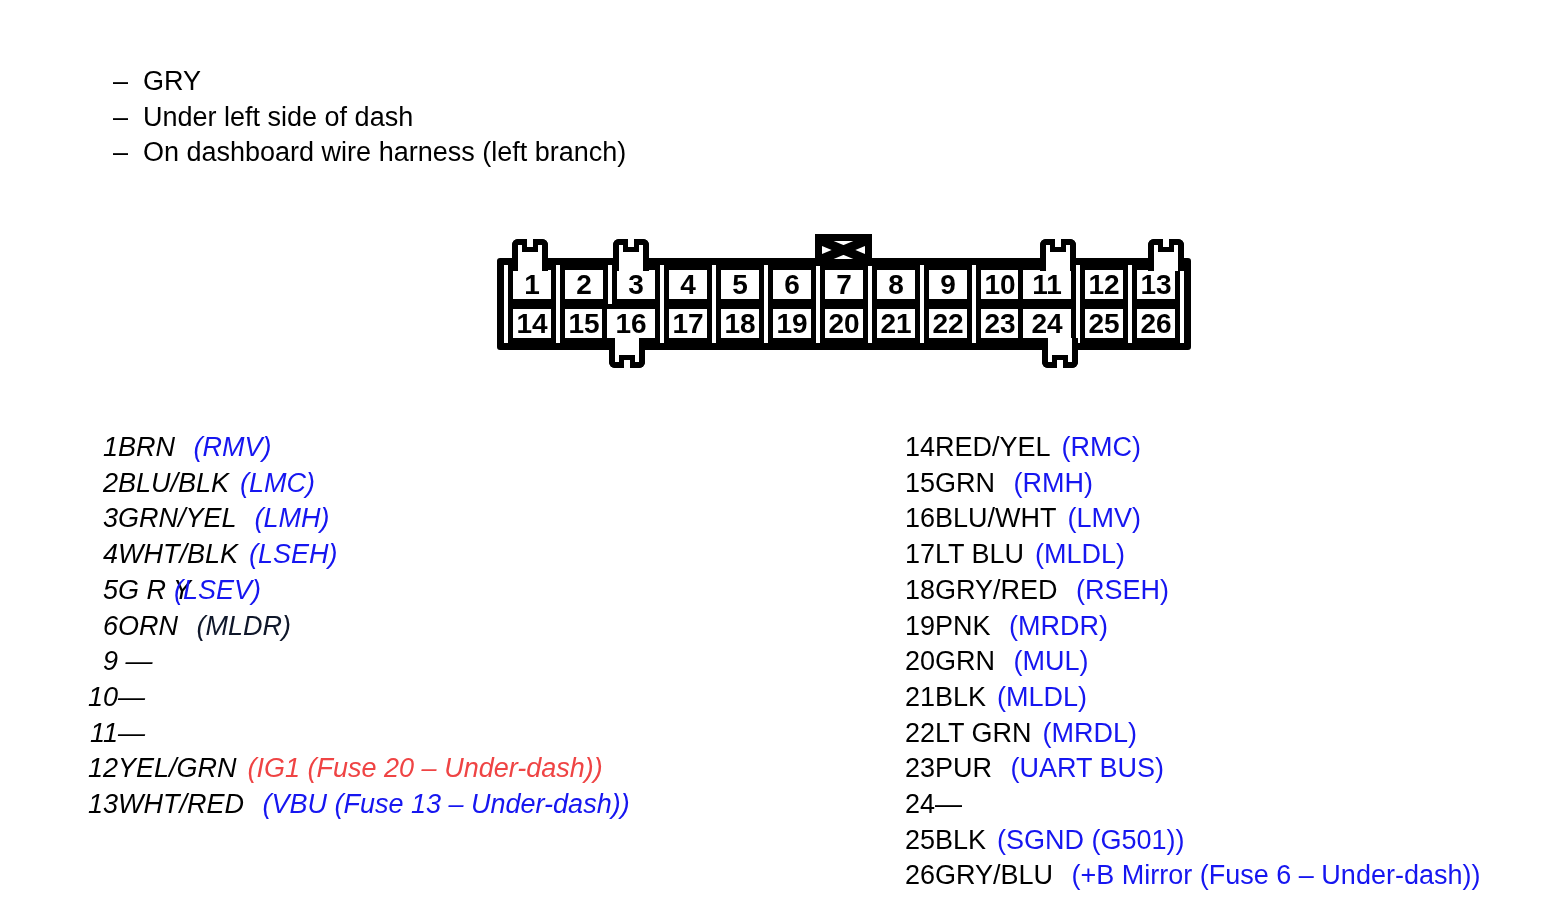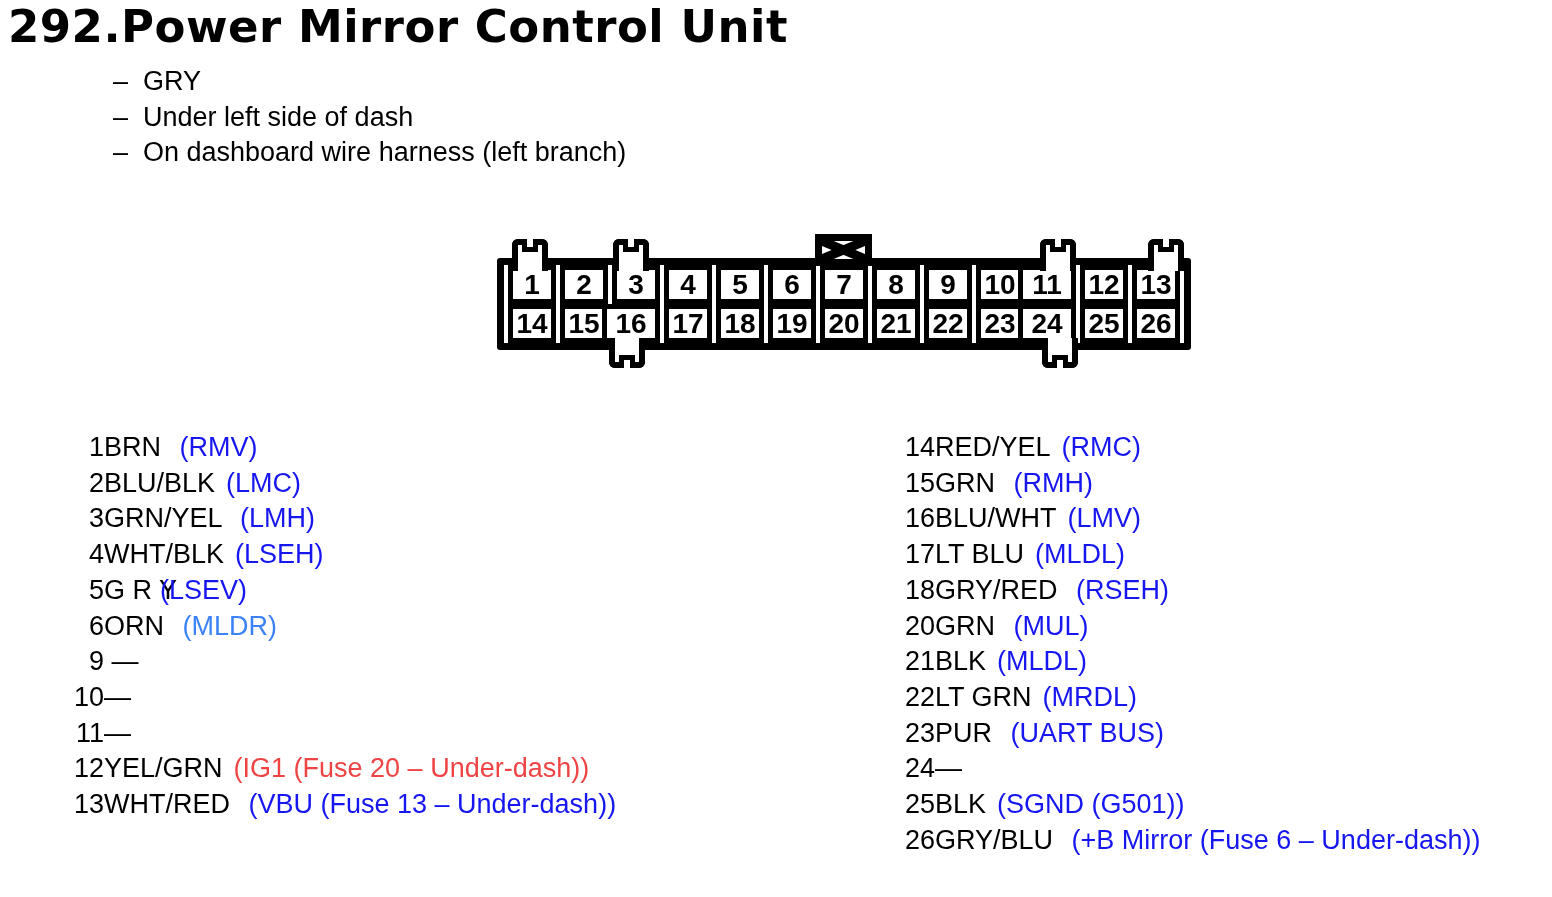--- a/index.html
+++ b/index.html
@@ -30,33 +30,32 @@
   .ctab.bottom{top:104px;height:30px;border-top:none;border-radius:0 0 6px 6px;}
   .notch{position:absolute;left:50%;margin-left:-8px;width:16px;height:13px;background:#fff;
          box-sizing:border-box;}
   .ctab.top .notch{top:-6px;border:5px solid #000;border-top:none;}
   .ctab.bottom .notch{bottom:-6px;border:5px solid #000;border-bottom:none;}
   .ckey{position:absolute;top:0;left:318px;width:57px;height:32px;border:7px solid #000;
         background:#fff;box-sizing:border-box;}
   .ckey svg{display:block;width:100%;height:100%;}
   
   .pins{position:absolute;top:430px;font-size:27px;line-height:35.7px;}
-  .pins.left{left:70px;}
+  .pins.left{left:84px;font-style:italic;}
   .pins.right{left:901px;}
   .pin-row{white-space:pre;}
   .pnum{display:inline-block;width:34px;text-align:right;}
   .psig{color:#1616f0;margin-left:11px;}
   .psig.overlap{margin-left:-17px;}
 </style>
 </head>
 <body>
 
 <div class="page">
 
-  <h1 class="title">292.Power Mirror Control Unit</h1>
 
   <ul class="notes">
       <li>
         <span class="marker">–</span>
         <span>GRY</span>
       </li>
       <li>
         <span class="marker">–</span>
         <span>Under left side of dash</span>
       </li>
@@ -176,33 +175,34 @@
       </svg>
     </div>
   </div>
 
   <div class="pins left" id="pins-left">
       <div class="pin-row"><span class="pnum">1</span><span class="pcolor">BRN </span><span class="psig" style="color: rgb(22, 22, 240);">(RMV)</span></div>
       <div class="pin-row"><span class="pnum">2</span><span class="pcolor">BLU/BLK</span><span class="psig" style="color: rgb(22, 22, 240);">(LMC)</span></div>
       <div class="pin-row"><span class="pnum">3</span><span class="pcolor">GRN/YEL </span><span class="psig" style="color: rgb(22, 22, 240);">(LMH)</span></div>
       <div class="pin-row"><span class="pnum">4</span><span class="pcolor">WHT/BLK</span><span class="psig" style="color: rgb(22, 22, 240);">(LSEH)</span></div>
       <div class="pin-row"><span class="pnum">5</span><span class="pcolor">G R Y</span><span class="psig overlap" style="color: rgb(22, 22, 240);">(LSEV)</span></div>
-      <div class="pin-row"><span class="pnum">6</span><span class="pcolor">ORN </span><span class="psig" style="color: #3b82f6;">(MLDR)</span></div>
+      <div class="pin-row"><span class="pnum">6</span><span class="pcolor">ORN </span><span class="psig" style="color: #0f172a;">(MLDR)</span></div>
       <div class="pin-row"><span class="pnum">9</span><span class="pcolor"> —</span></div>
       <div class="pin-row"><span class="pnum">10</span><span class="pcolor">—</span></div>
       <div class="pin-row"><span class="pnum">11</span><span class="pcolor">—</span></div>
       <div class="pin-row"><span class="pnum">12</span><span class="pcolor">YEL/GRN</span><span class="psig" style="color: #ef4444;">(IG1 (Fuse 20 – Under-dash))</span></div>
       <div class="pin-row"><span class="pnum">13</span><span class="pcolor">WHT/RED </span><span class="psig" style="color: rgb(22, 22, 240);">(VBU (Fuse 13 – Under-dash))</span></div>
     </div>
   <div class="pins right" id="pins-right">
       <div class="pin-row"><span class="pnum">14</span><span class="pcolor">RED/YEL</span><span class="psig" style="color: rgb(22, 22, 240);">(RMC)</span></div>
       <div class="pin-row"><span class="pnum">15</span><span class="pcolor">GRN </span><span class="psig" style="color: rgb(22, 22, 240);">(RMH)</span></div>
       <div class="pin-row"><span class="pnum">16</span><span class="pcolor">BLU/WHT</span><span class="psig" style="color: rgb(22, 22, 240);">(LMV)</span></div>
       <div class="pin-row"><span class="pnum">17</span><span class="pcolor">LT BLU</span><span class="psig" style="color: rgb(22, 22, 240);">(MLDL)</span></div>
       <div class="pin-row"><span class="pnum">18</span><span class="pcolor">GRY/RED </span><span class="psig" style="color: rgb(22, 22, 240);">(RSEH)</span></div>
+      <div class="pin-row"><span class="pnum">19</span><span class="pcolor">PNK </span><span class="psig" style="color: rgb(22, 22, 240);">(MRDR)</span></div>
       <div class="pin-row"><span class="pnum">20</span><span class="pcolor">GRN </span><span class="psig" style="color: rgb(22, 22, 240); margin-top: 32px;">(MUL)</span></div>
       <div class="pin-row"><span class="pnum">21</span><span class="pcolor">BLK</span><span class="psig" style="color: rgb(22, 22, 240);">(MLDL)</span></div>
       <div class="pin-row"><span class="pnum">22</span><span class="pcolor">LT GRN</span><span class="psig" style="color: rgb(22, 22, 240);">(MRDL)</span></div>
       <div class="pin-row"><span class="pnum">23</span><span class="pcolor">PUR </span><span class="psig" style="color: rgb(22, 22, 240);">(UART BUS)</span></div>
       <div class="pin-row"><span class="pnum">24</span><span class="pcolor">—</span></div>
       <div class="pin-row"><span class="pnum">25</span><span class="pcolor">BLK</span><span class="psig" style="color: rgb(22, 22, 240);">(SGND (G501))</span></div>
       <div class="pin-row"><span class="pnum">26</span><span class="pcolor">GRY/BLU </span><span class="psig" style="color: rgb(22, 22, 240);">(+B Mirror (Fuse 6 – Under-dash))</span></div>
     </div>
 
 </div>

